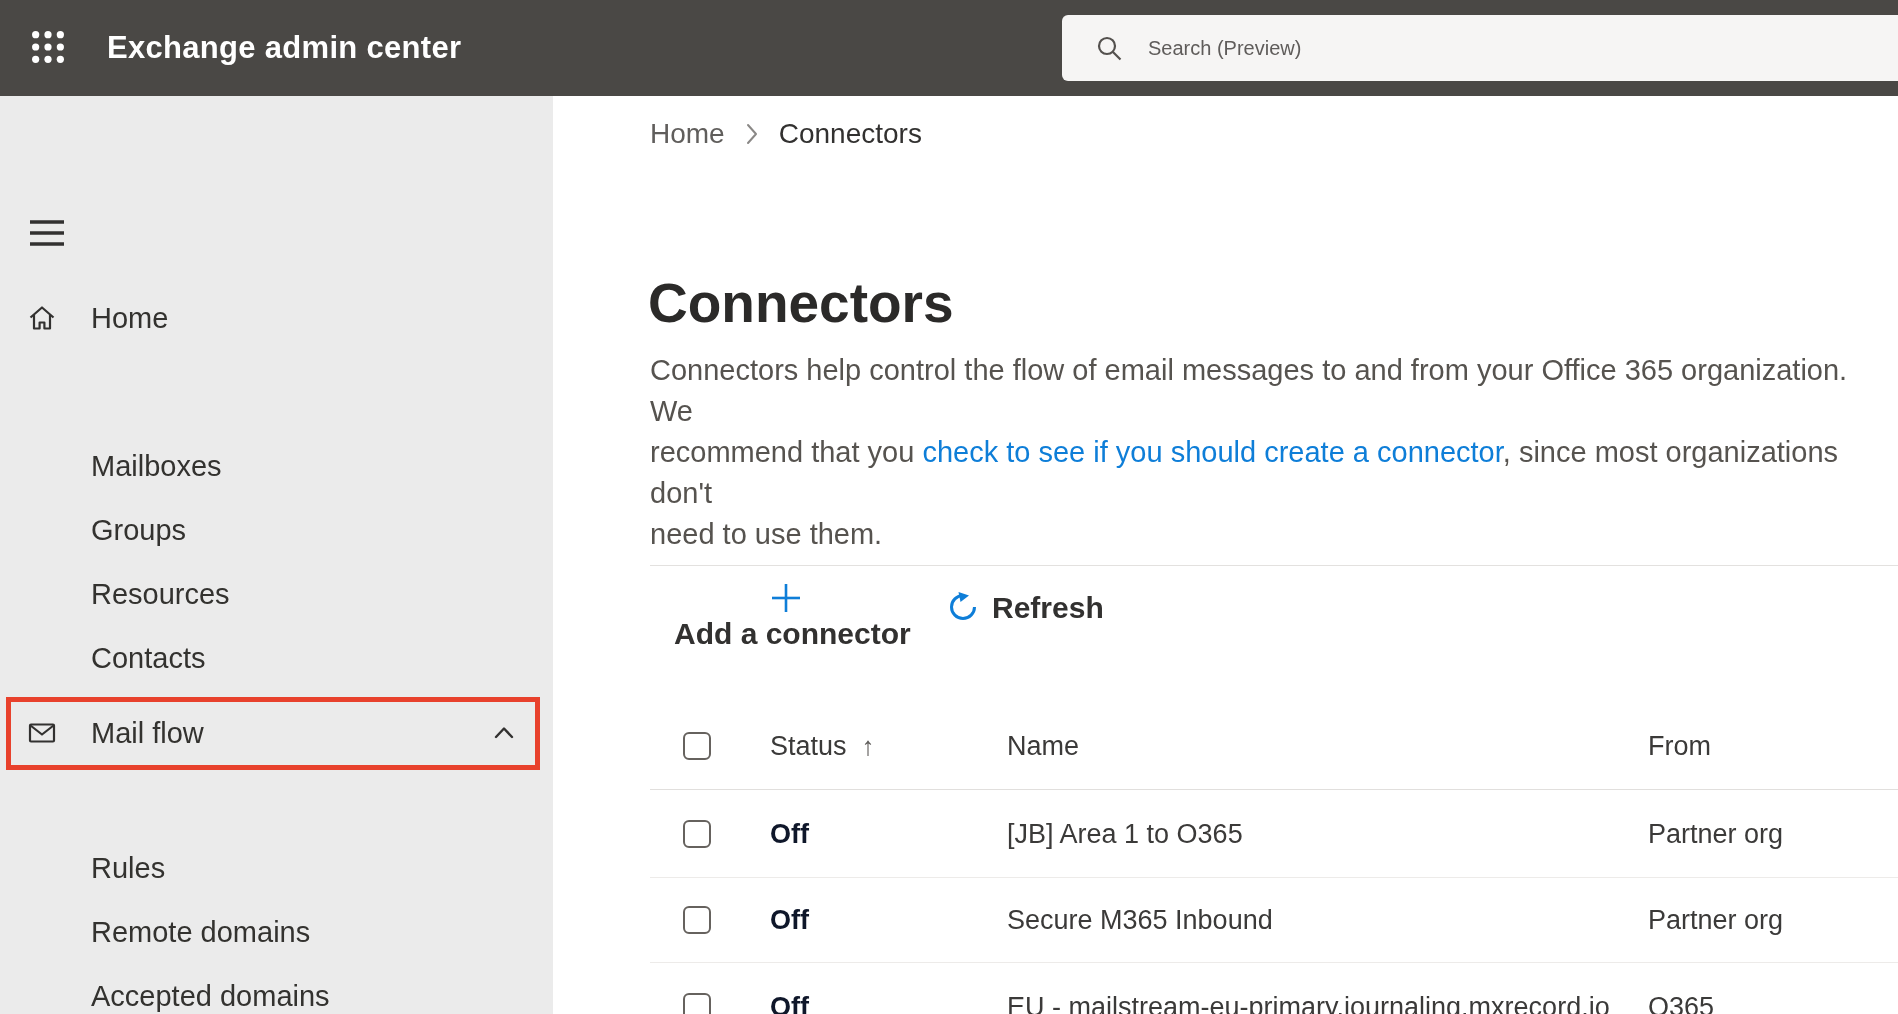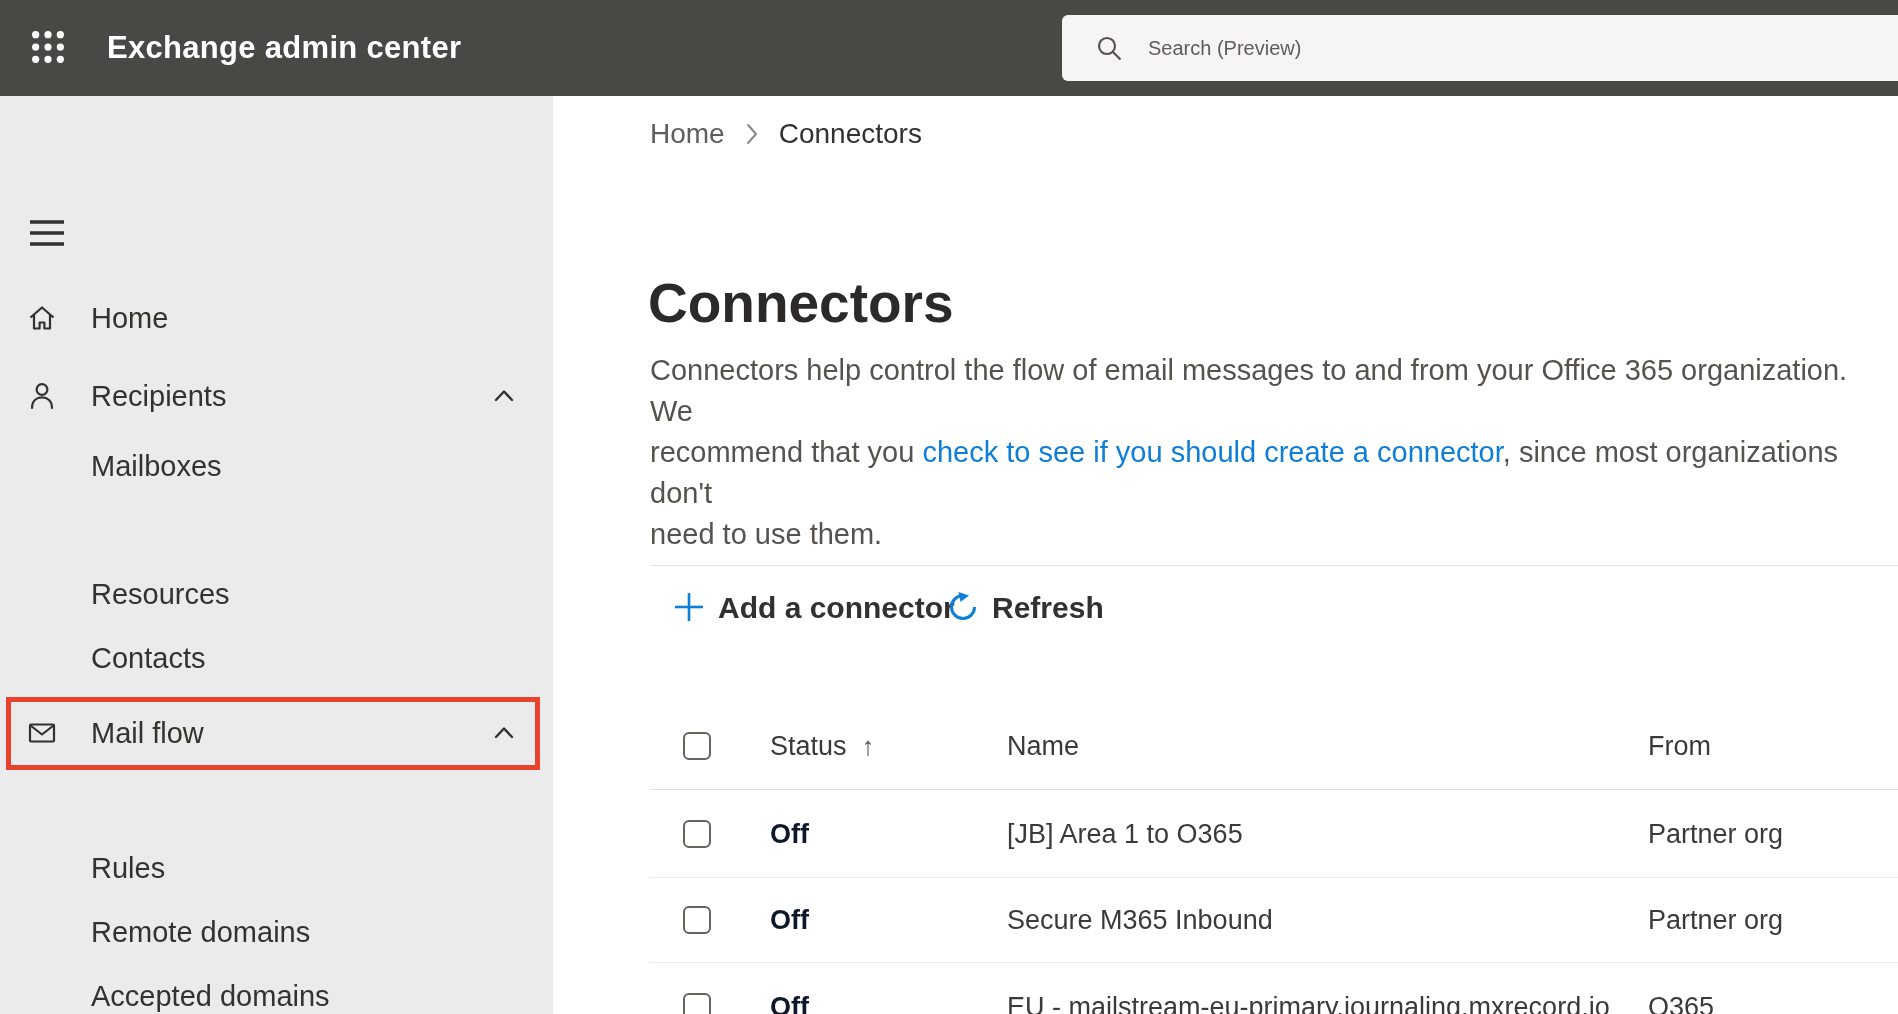--- a/index.html
+++ b/index.html
@@ -42,21 +42,21 @@
   .page-title{position:absolute;left:95px;top:138px;font-size:55px;font-weight:700;color:#2b2a29;}
   .description{position:absolute;left:97px;top:254px;width:1240px;font-size:29px;line-height:41px;color:#56534f;}
   .description .line{display:block;}
   .text-link{color:#0e7ed8;cursor:pointer;text-decoration:none;}
   .divider{position:absolute;left:97px;right:0;top:469px;height:1px;background:#e3e1df;}
 
   .toolbar-btn{position:absolute;top:486px;height:52px;display:flex;align-items:center;
                border:none;background:transparent;cursor:pointer;padding:0;}
   .toolbar-btn .tb-label{font-family:"Liberation Sans",sans-serif;font-size:30px;font-weight:600;
                          color:#323130;margin-left:13px;white-space:nowrap;}
-  .add-btn{left:120px;}
+  .add-btn{left:108px;flex-direction:column;}
   .refresh-btn{left:394px;}
 
   
   .trow{position:absolute;left:97px;right:0;}
   .thead{top:606px;height:88px;border-bottom:1px solid #e1dfdd;}
   .trow-1{top:694px;height:88px;border-bottom:1px solid #edebe9;}
   .trow-2{top:782px;height:85px;border-bottom:1px solid #edebe9;}
   .trow-3{top:867px;height:88px;}
   .checkbox{position:absolute;left:33px;top:50%;transform:translateY(-50%);width:28px;height:28px;
             border:2px solid #66625e;border-radius:6px;background:#fff;cursor:pointer;}
@@ -116,37 +116,26 @@
     <div class="nav-item" style="top:194px">
       <span class="nav-icon">
         <svg width="34" height="34" viewBox="0 0 34 34" fill="none" stroke="#323130" stroke-width="2.2" stroke-linejoin="round">
           <path d="M5.5 16.5 L17 6.5 L28.5 16.5"></path>
           <path d="M9 14 V27.5 H14.6 V21.5 H19.4 V27.5 H25 V14"></path>
         </svg>
       </span>
       <span class="nav-label">Home</span>
     </div>
 
-    <div class="nav-item" style="top:272px">
-      <span class="nav-icon">
-        <svg width="34" height="34" viewBox="0 0 34 34" fill="none" stroke="#323130" stroke-width="2.2" stroke-linecap="round">
-          <circle cx="17" cy="10.5" r="5.4"></circle>
-          <path d="M7 29 c0-7.4 4.6-10.6 10-10.6 s10 3.2 10 10.6"></path>
-        </svg>
-      </span>
-      <span class="nav-label">Recipients</span>
-      <span class="nav-chevron">
-        <svg width="28" height="28" viewBox="0 0 28 28" fill="none" stroke="#323130" stroke-width="2.4" stroke-linecap="round" stroke-linejoin="round">
-          <polyline points="6,18 14,9.5 22,18"></polyline>
-        </svg>
-      </span>
-    </div>
 
     <div class="nav-item" style="top:342px">
       <span class="nav-label">Mailboxes</span>
+    </div>
+    <div class="nav-item" style="top:406px">
+      <span class="nav-label">Groups</span>
     </div>
     <div class="nav-item" style="top:470px">
       <span class="nav-label">Resources</span>
     </div>
     <div class="nav-item" style="top:609px">
       <span class="nav-icon">
         <svg width="34" height="34" viewBox="0 0 34 34" fill="none" stroke="#323130" stroke-width="2.2" stroke-linejoin="round">
           <rect x="5" y="8.5" width="24" height="17" rx="1"></rect>
           <polyline points="5.5,9.5 17,18.5 28.5,9.5"></polyline>
         </svg>

